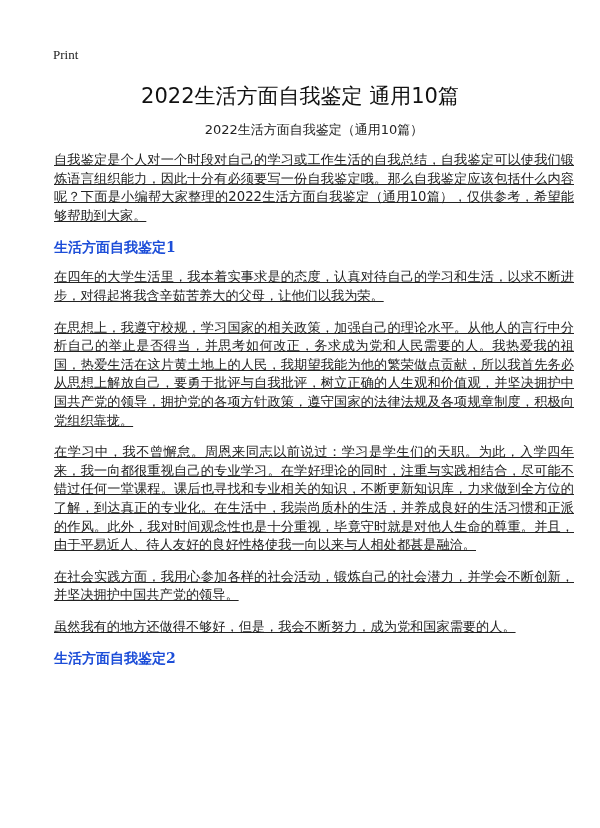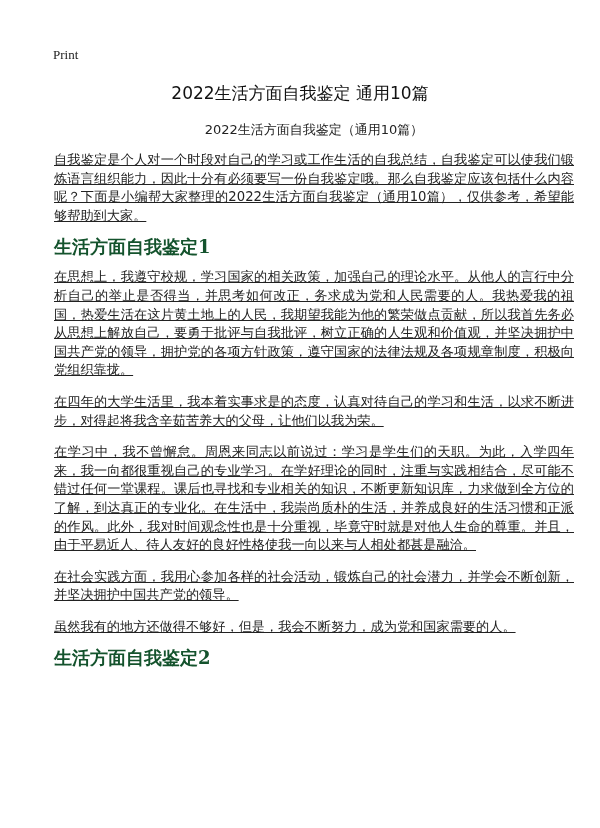--- a/index.html
+++ b/index.html
@@ -6,48 +6,48 @@
   body {
     width: 600px; height: 828px; overflow: hidden; position: relative;
     font-family: "DejaVu Sans", sans-serif; color: #1a1a1a;
   }
   .print-label {
     position: absolute; left: 53px; top: 47px;
     font-family: Liberation Serif, serif; font-size: 13px; color: #222;
   }
   .doc-title {
     position: absolute; left: 0; width: 600px; top: 82px; text-align: center;
-    font-family: "DejaVu Sans", sans-serif; font-size: 17px; color: #111; letter-spacing: 0px;
+    font-family: "DejaVu Sans", sans-serif; font-size: 21px; color: #111; letter-spacing: 0px;
   }
   .content {
     position: absolute; left: 54px; top: 121px; width: 520px;
   }
   .subtitle {
     font-size: 13px; line-height: 18px; margin: 0 0 12px 0; color: #222; text-align: center;
   }
   p.para {
     font-size: 13.2px; line-height: 18.6px; margin: 0 0 13px 0; color: #222;
     text-align: justify; word-break: break-all; text-decoration: underline;
   }
   h3.section {
-    font-family: "DejaVu Serif", serif; font-weight: bold; font-size: 18px;
-    line-height: 18px; margin: 8px 0 12px 0; color: #14532d;
+    font-family: "DejaVu Serif", serif; font-weight: bold; font-size: 14px;
+    line-height: 18px; margin: 8px 0 12px 0; color: #1d4ed8;
   }
 </style>
 </head>
 <body>
 
 <div class="print-label">Print</div>
 <div class="doc-title">2022生活方面自我鉴定 通用10篇</div>
 
 <div class="content">
   <div class="subtitle">2022生活方面自我鉴定（通用10篇）</div>
   <p class="para">自我鉴定是个人对一个时段对自己的学习或工作生活的自我总结，自我鉴定可以使我们锻炼语言组织能力，因此十分有必须要写一份自我鉴定哦。那么自我鉴定应该包括什么内容呢？下面是小编帮大家整理的2022生活方面自我鉴定（通用10篇），仅供参考，希望能够帮助到大家。</p>
 
   <h3 class="section">生活方面自我鉴定1</h3>
+  <p class="para">在四年的大学生活里，我本着实事求是的态度，认真对待自己的学习和生活，以求不断进步，对得起将我含辛茹苦养大的父母，让他们以我为荣。</p>
   <p class="para">在思想上，我遵守校规，学习国家的相关政策，加强自己的理论水平。从他人的言行中分析自己的举止是否得当，并思考如何改正，务求成为党和人民需要的人。我热爱我的祖国，热爱生活在这片黄土地上的人民，我期望我能为他的繁荣做点贡献，所以我首先务必从思想上解放自己，要勇于批评与自我批评，树立正确的人生观和价值观，并坚决拥护中国共产党的领导，拥护党的各项方针政策，遵守国家的法律法规及各项规章制度，积极向党组织靠拢。</p>
-  <p class="para">在四年的大学生活里，我本着实事求是的态度，认真对待自己的学习和生活，以求不断进步，对得起将我含辛茹苦养大的父母，让他们以我为荣。</p>
   <p class="para">在学习中，我不曾懈怠。周恩来同志以前说过：学习是学生们的天职。为此，入学四年来，我一向都很重视自己的专业学习。在学好理论的同时，注重与实践相结合，尽可能不错过任何一堂课程。课后也寻找和专业相关的知识，不断更新知识库，力求做到全方位的了解，到达真正的专业化。在生活中，我崇尚质朴的生活，并养成良好的生活习惯和正派的作风。此外，我对时间观念性也是十分重视，毕竟守时就是对他人生命的尊重。并且，由于平易近人、待人友好的良好性格使我一向以来与人相处都甚是融洽。</p>
   <p class="para">在社会实践方面，我用心参加各样的社会活动，锻炼自己的社会潜力，并学会不断创新，并坚决拥护中国共产党的领导。</p>
   <p class="para">虽然我有的地方还做得不够好，但是，我会不断努力，成为党和国家需要的人。</p>
 
   <h3 class="section">生活方面自我鉴定2</h3>
 </div>
 
 </body></html>

